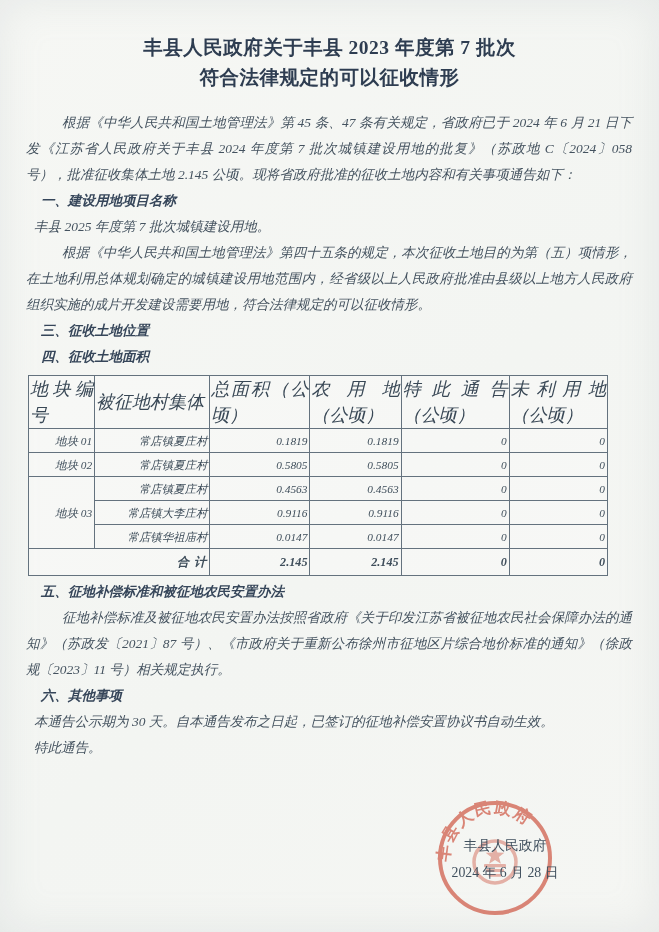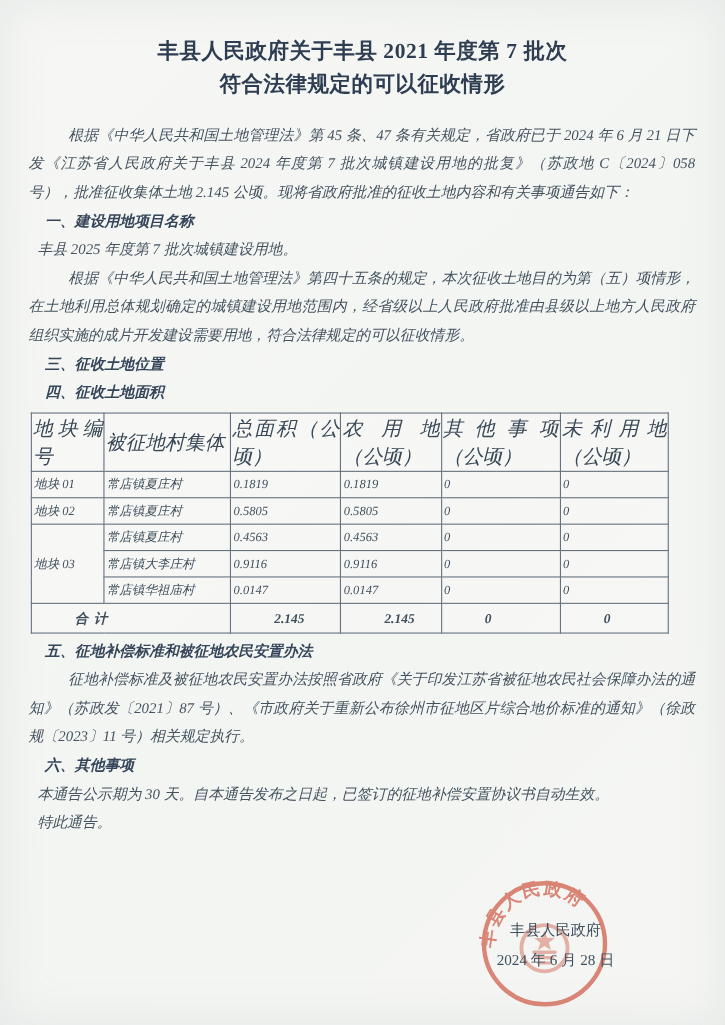--- a/index.html
+++ b/index.html
@@ -37,38 +37,38 @@
     background:rgba(255,255,255,.25);
   }
   table.land,table.land th,table.land td{border:1px solid #64727e;}
   table.land{border-width:1.5px;}
   table.land th{
     height:33px;font-size:18px;font-weight:normal;
     color:#394856;padding:0 1px;letter-spacing:0;
   }
   table.land td{
     height:21px;font-size:11.4px;color:#3f4e5b;
-    text-align:left;padding:1px 2px;line-height:14px;margin-top:13px;
+    text-align:right;padding:1px 2px;line-height:14px;margin-top:13px;
   }
   tr.total-row td{font-weight:bold;height:24px;font-size:12.2px;padding-left:39px;}
   td.lbl{letter-spacing:1px;}
   
   .signature{
     position:absolute;top:832px;left:400px;width:210px;
     text-align:center;font-size:13.8px;line-height:27px;color:#40505e;z-index:2;
   }
   .seal{position:absolute;left:433px;top:796px;z-index:1;}
 </style>
 </head>
 <body>
 
 <div class="page">
 
   <div class="title-block">
-    <div class="title-line">丰县人民政府关于丰县 2021 年度第 7 批次</div>
+    <div class="title-line">丰县人民政府关于丰县 2023 年度第 7 批次</div>
     <div class="title-line">符合法律规定的可以征收情形</div>
   </div>
 
   <div class="content">
 
     <div class="para">根据《中华人民共和国土地管理法》第 45 条、47 条有关规定，省政府已于 2024 年 6 月 21 日下发《江苏省人民政府关于丰县 2024 年度第 7 批次城镇建设用地的批复》（苏政地 C〔2024〕058 号），批准征收集体土地 2.145 公顷。现将省政府批准的征收土地内容和有关事项通告如下：</div>
 
     <div class="sec-heading">一、建设用地项目名称</div>
     <div class="plain-line">丰县 2025 年度第 7 批次城镇建设用地。</div>
 
@@ -86,21 +86,21 @@
         <col style="width:91px">
           <col style="width:108px">
           <col style="width:98px">
       </colgroup>
       <thead>
         <tr>
           <th>地块编号</th>
           <th>被征地村集体</th>
           <th>总面积（公顷）</th>
           <th>农用地（公顷）</th>
-          <th>其他事项（公顷）</th>
+          <th>特此通告（公顷）</th>
           <th>未利用地（公顷）</th>
         </tr>
       </thead>
       <tbody>
         <tr>
           <td>地块 01</td>
           <td>常店镇夏庄村</td>
           <td>0.1819</td>
           <td>0.1819</td>
           <td>0</td>

